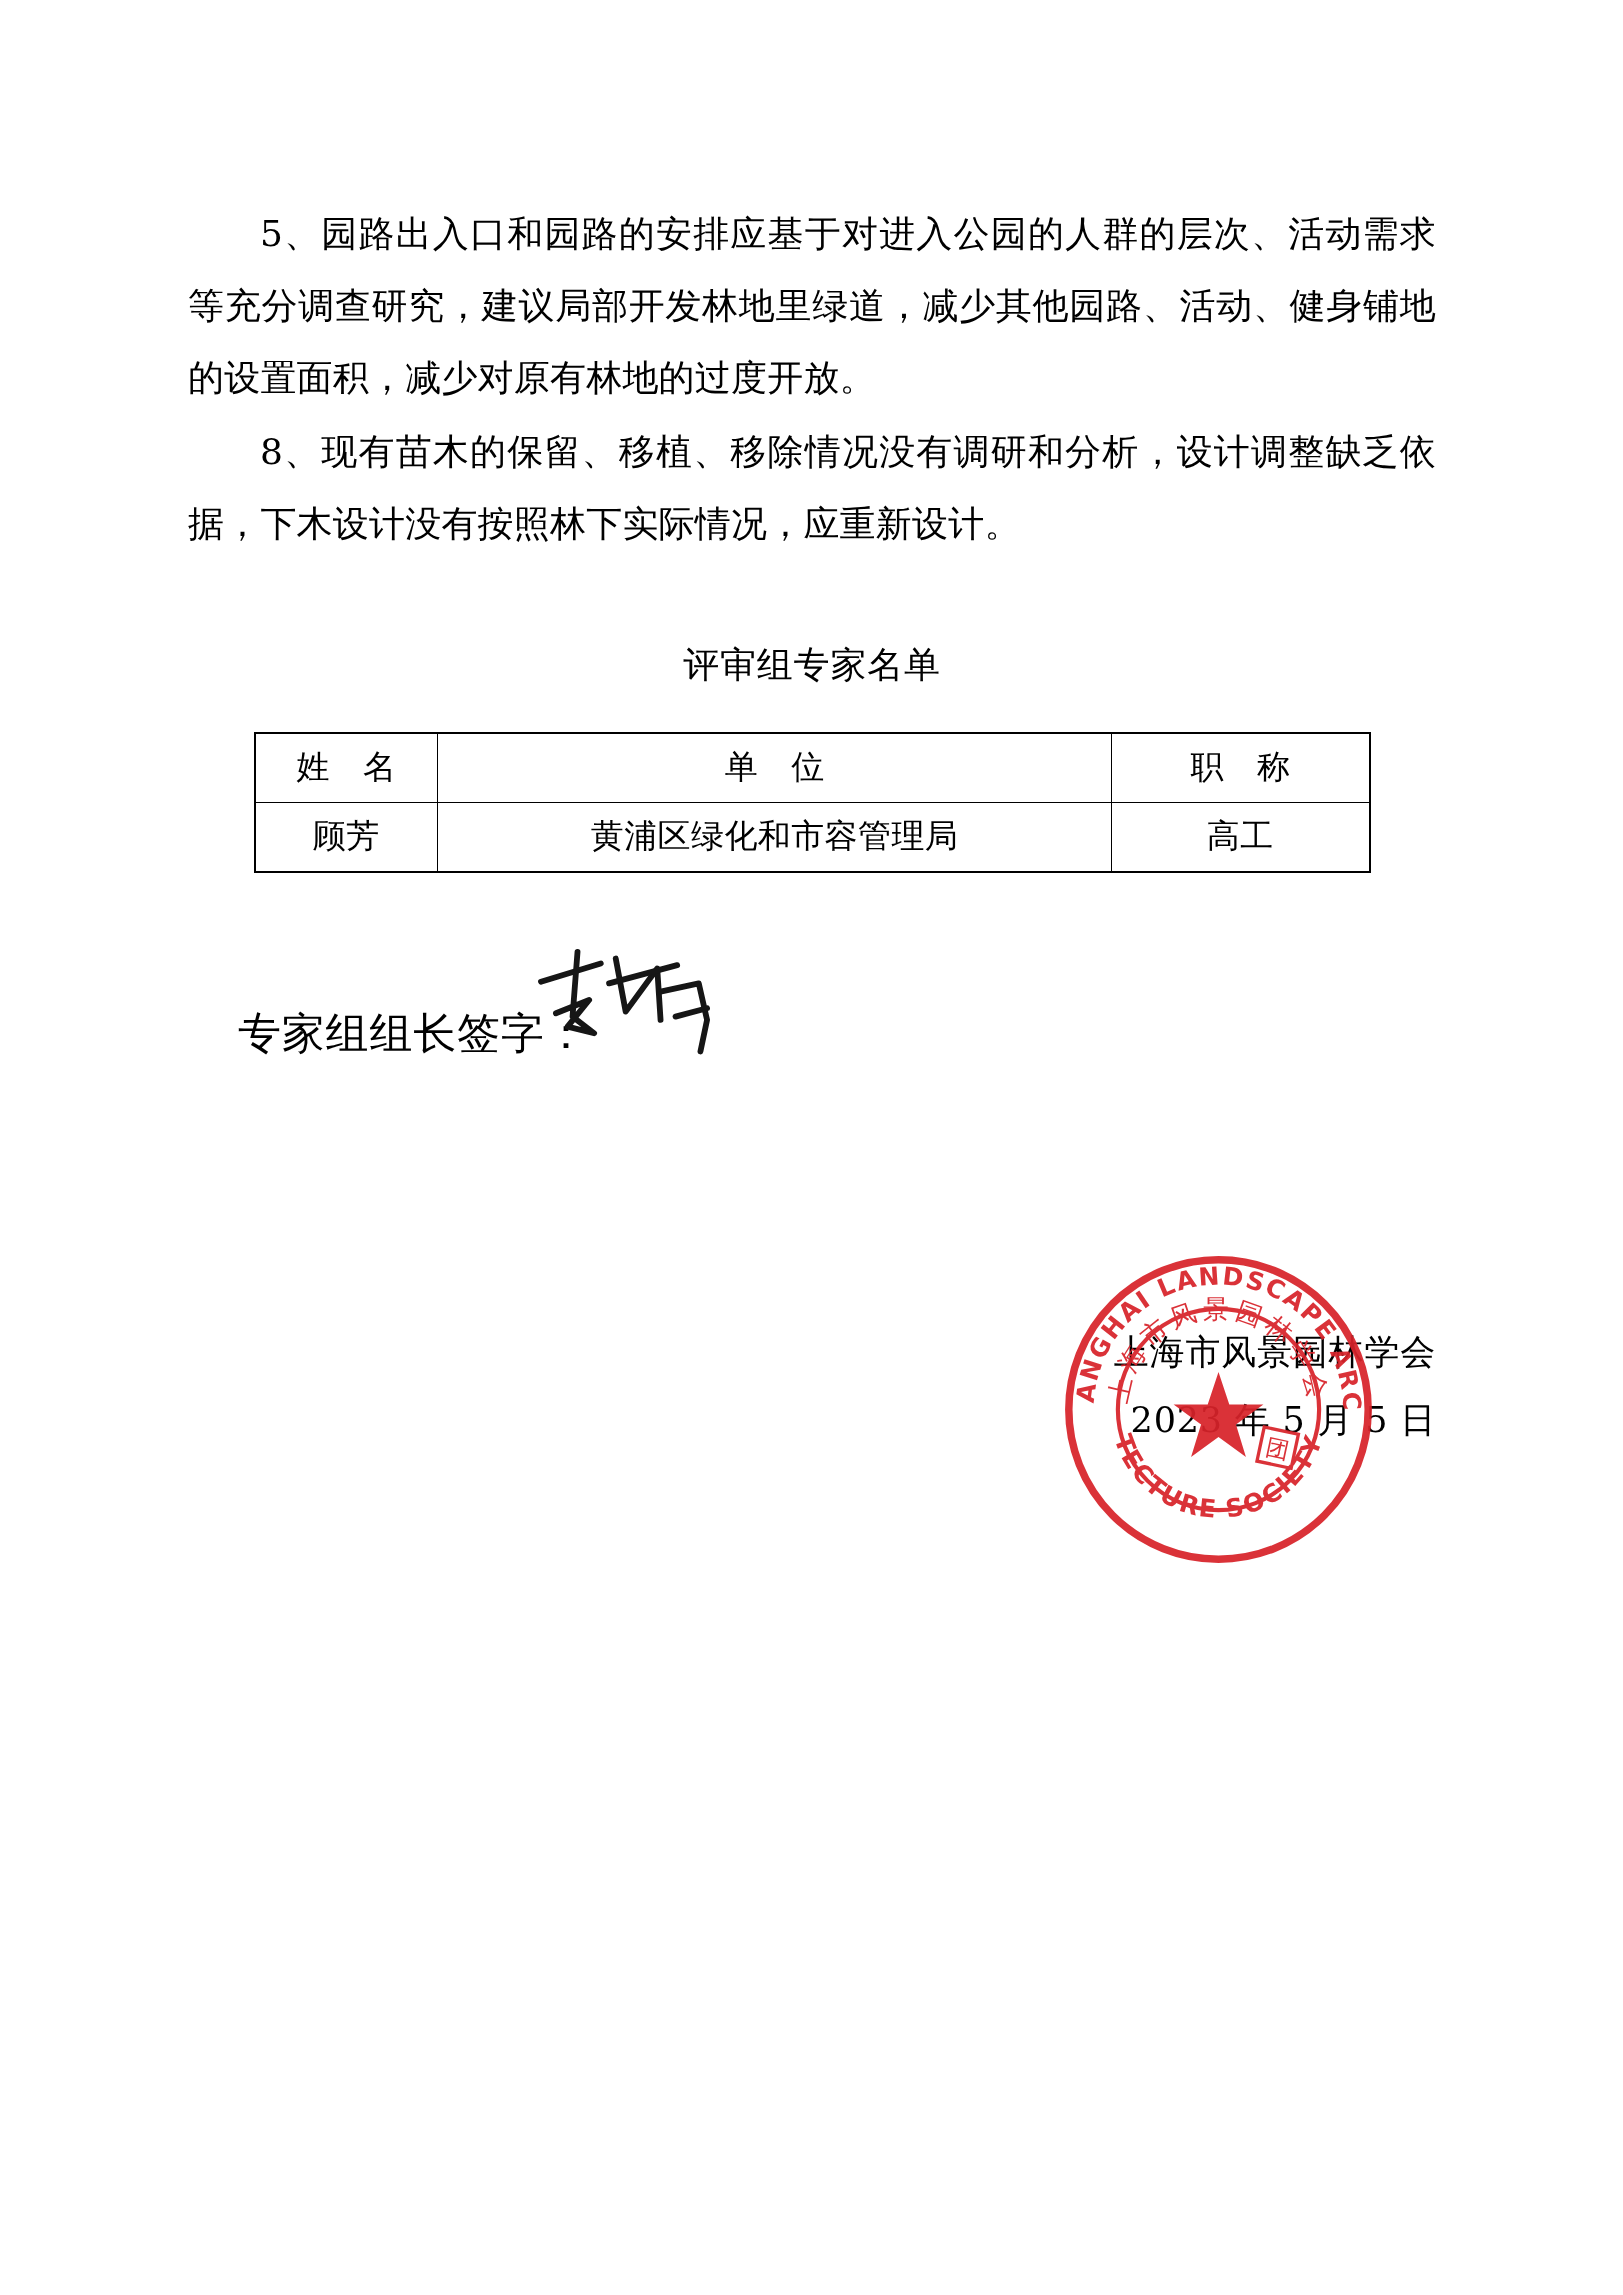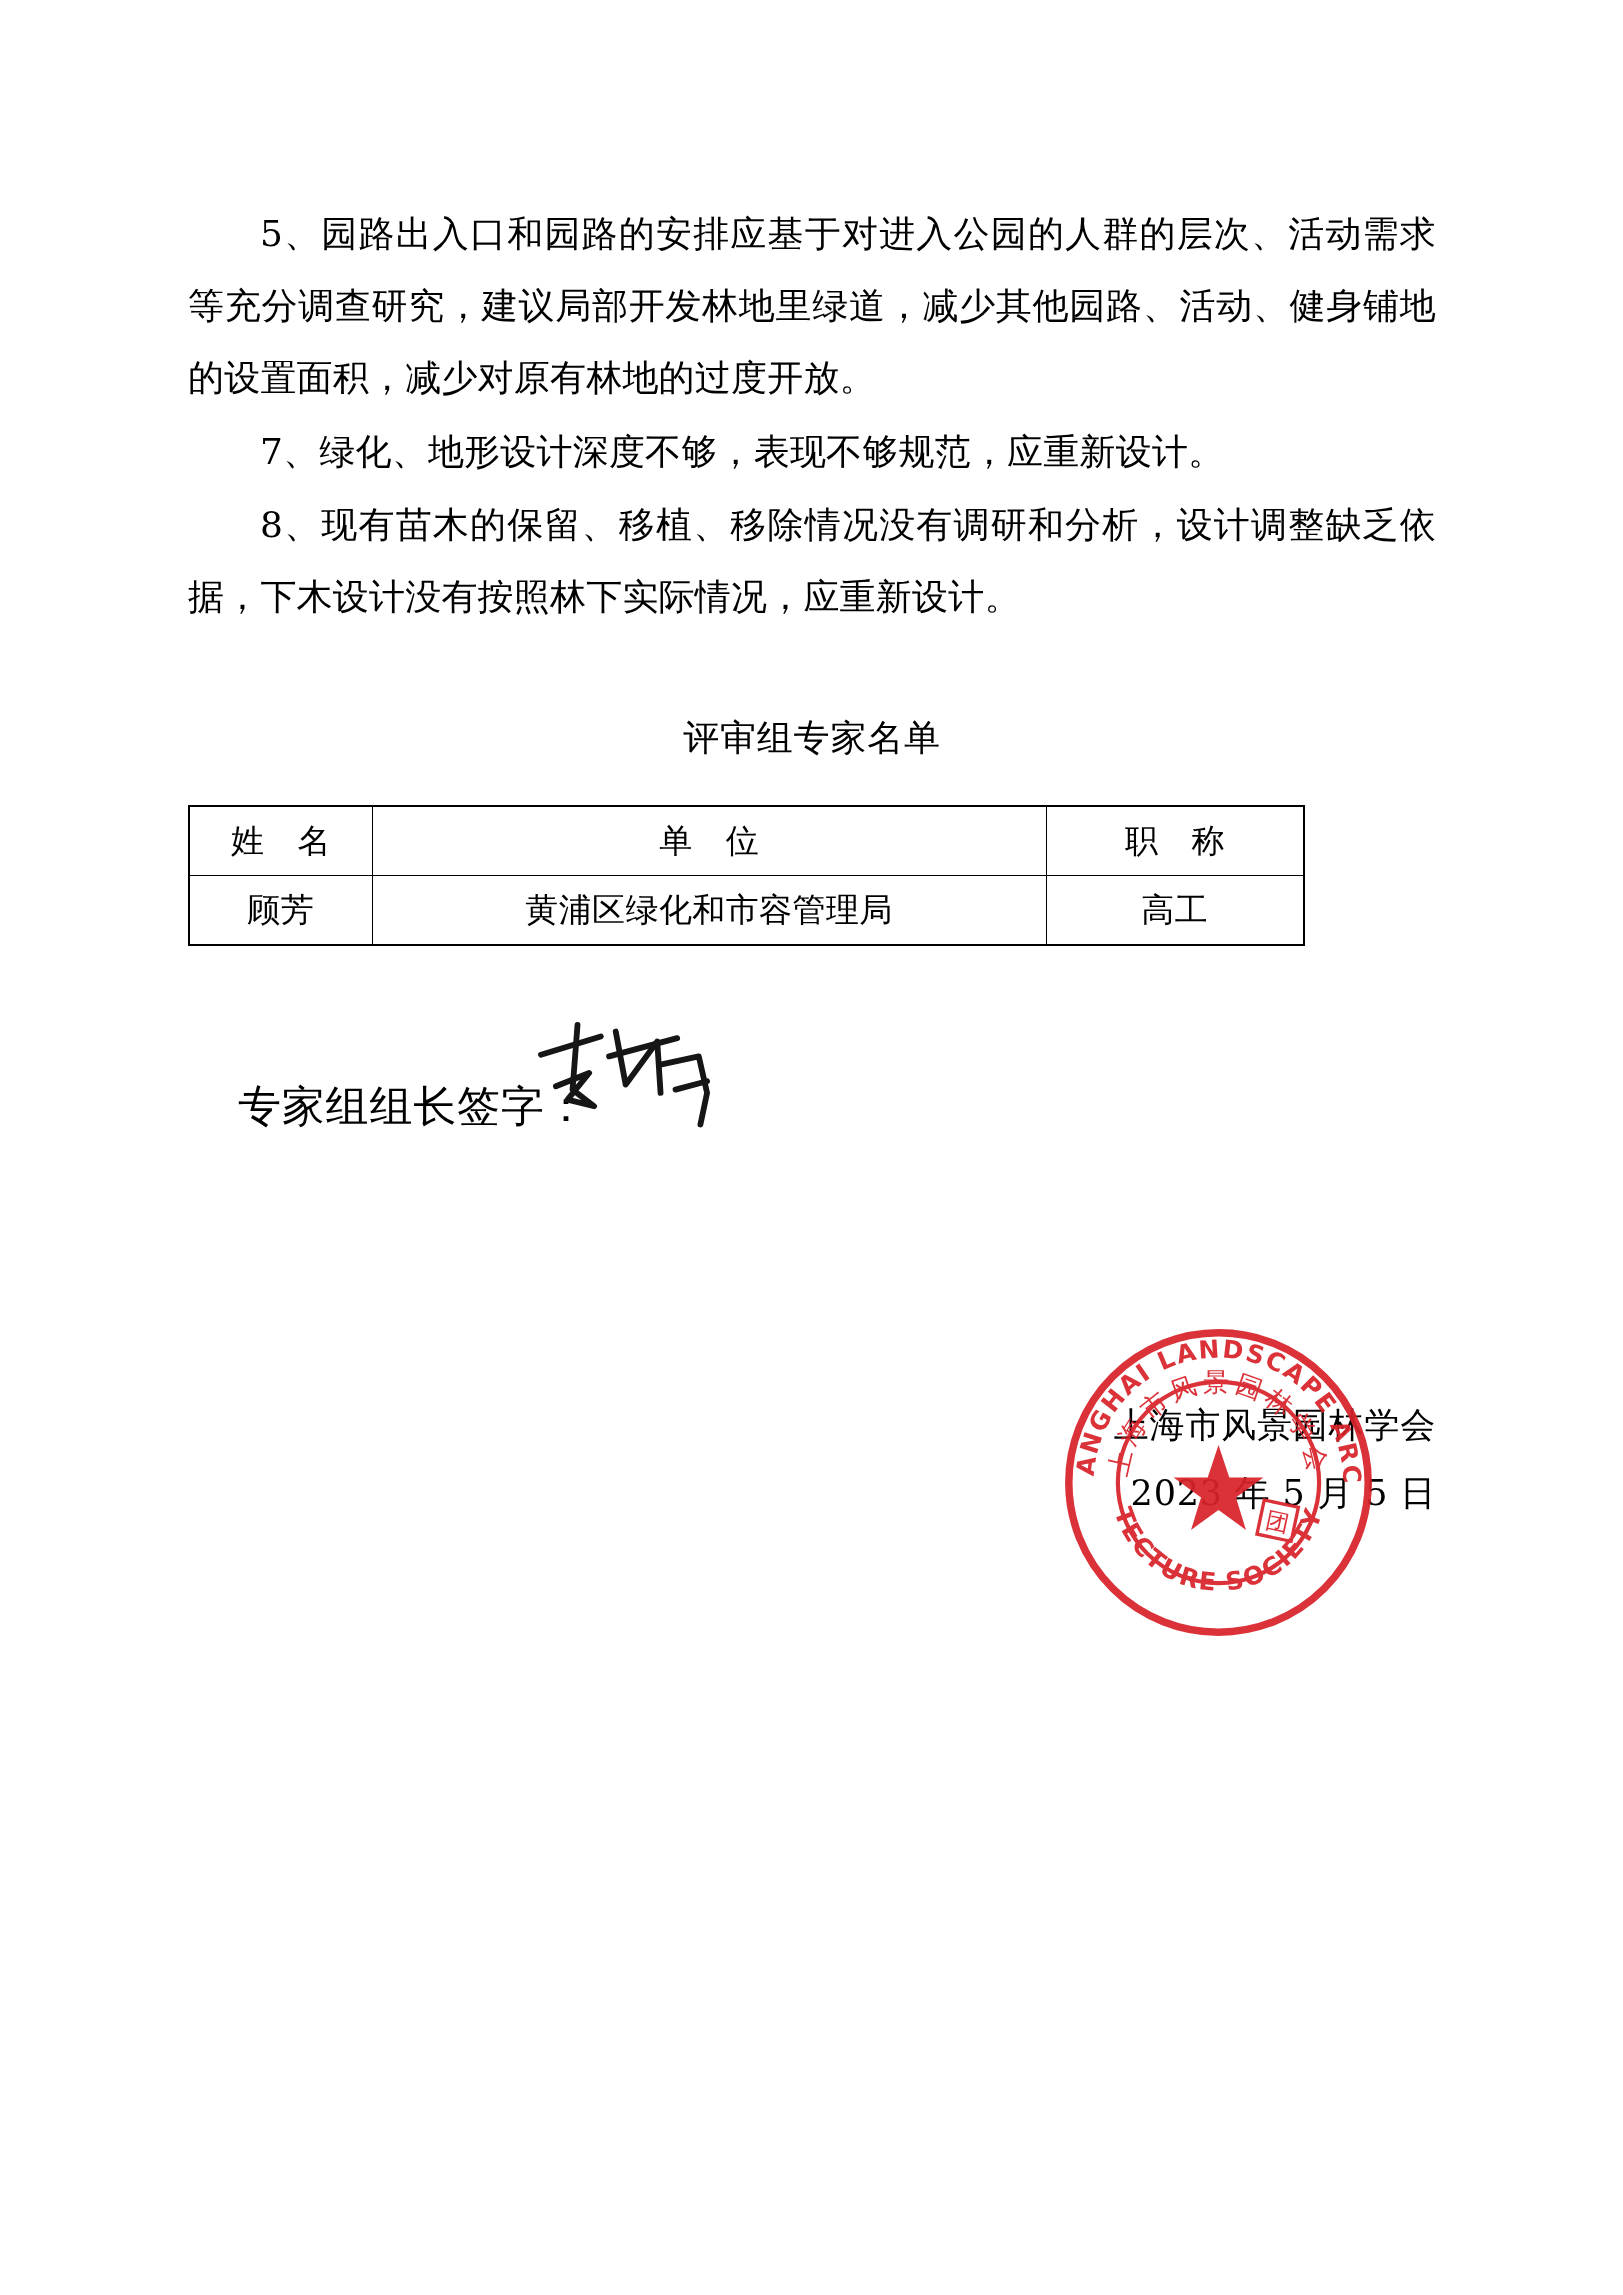--- a/index.html
+++ b/index.html
@@ -43,20 +43,21 @@
     line-height: 50px;
     text-align: center;
     margin-top: 80px;
     margin-bottom: 0;
     letter-spacing: 0.8px;
   }
   
   .experts-table-wrap {
     margin-top: 42px;
     display: flex;
+    justify-content: center;
   }
   table.experts {
     border-collapse: collapse;
     width: 1114px;
     table-layout: fixed;
     border: 2.5px solid #000;
   }
   table.experts col.c-name  { width: 183px; }
   table.experts col.c-org   { width: 674px; }
   table.experts col.c-title { width: 258px; }
@@ -128,21 +129,20 @@
   }
   .stamp svg { display: block; }
 </style>
 </head>
 <body>
 
 <div class="page">
   <div class="content">
 
     <p class="para">5、园路出入口和园路的安排应基于对进入公园的人群的层次、活动需求等充分调查研究，建议局部开发林地里绿道，减少其他园路、活动、健身铺地的设置面积，减少对原有林地的过度开放。</p>
-    <p class="para">7、绿化、地形设计深度不够，表现不够规范，应重新设计。</p>
     <p class="para">8、现有苗木的保留、移植、移除情况没有调研和分析，设计调整缺乏依据，下木设计没有按照林下实际情况，应重新设计。</p>
 
     <div class="section-title">评审组专家名单</div>
 
     <div class="experts-table-wrap">
       <table class="experts">
         <colgroup>
           <col class="c-name">
             <col class="c-org">
             <col class="c-title">

